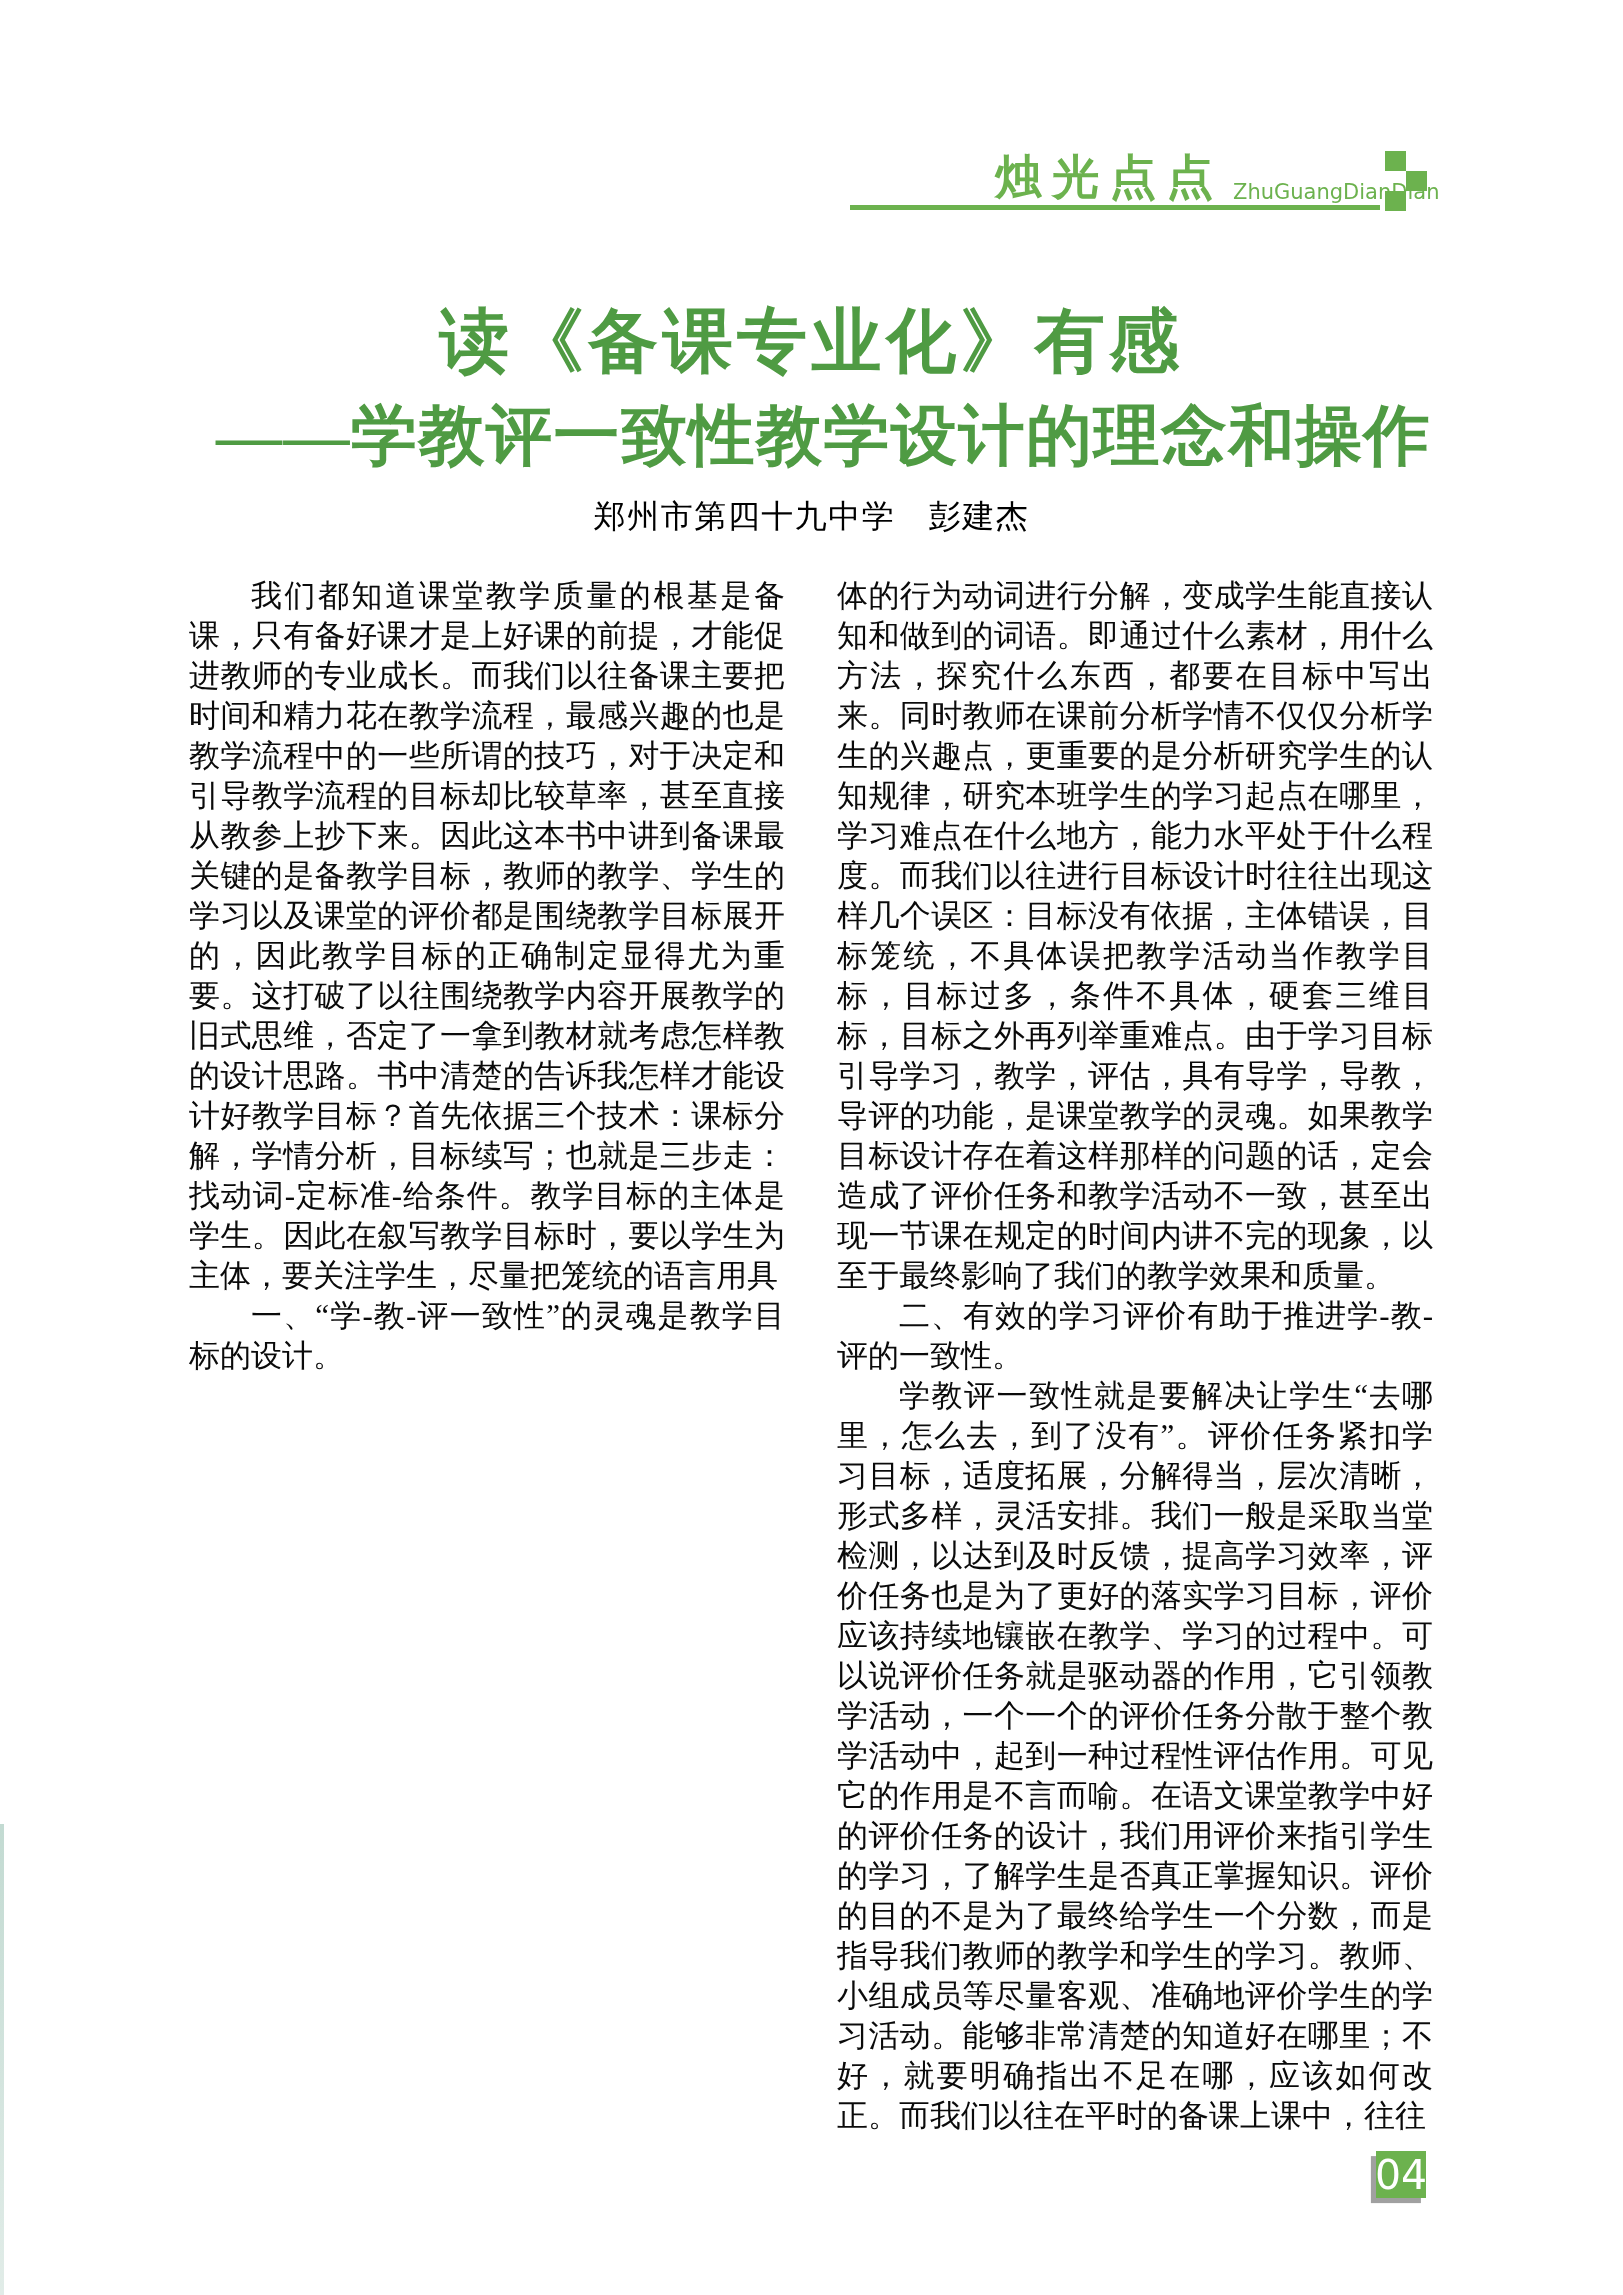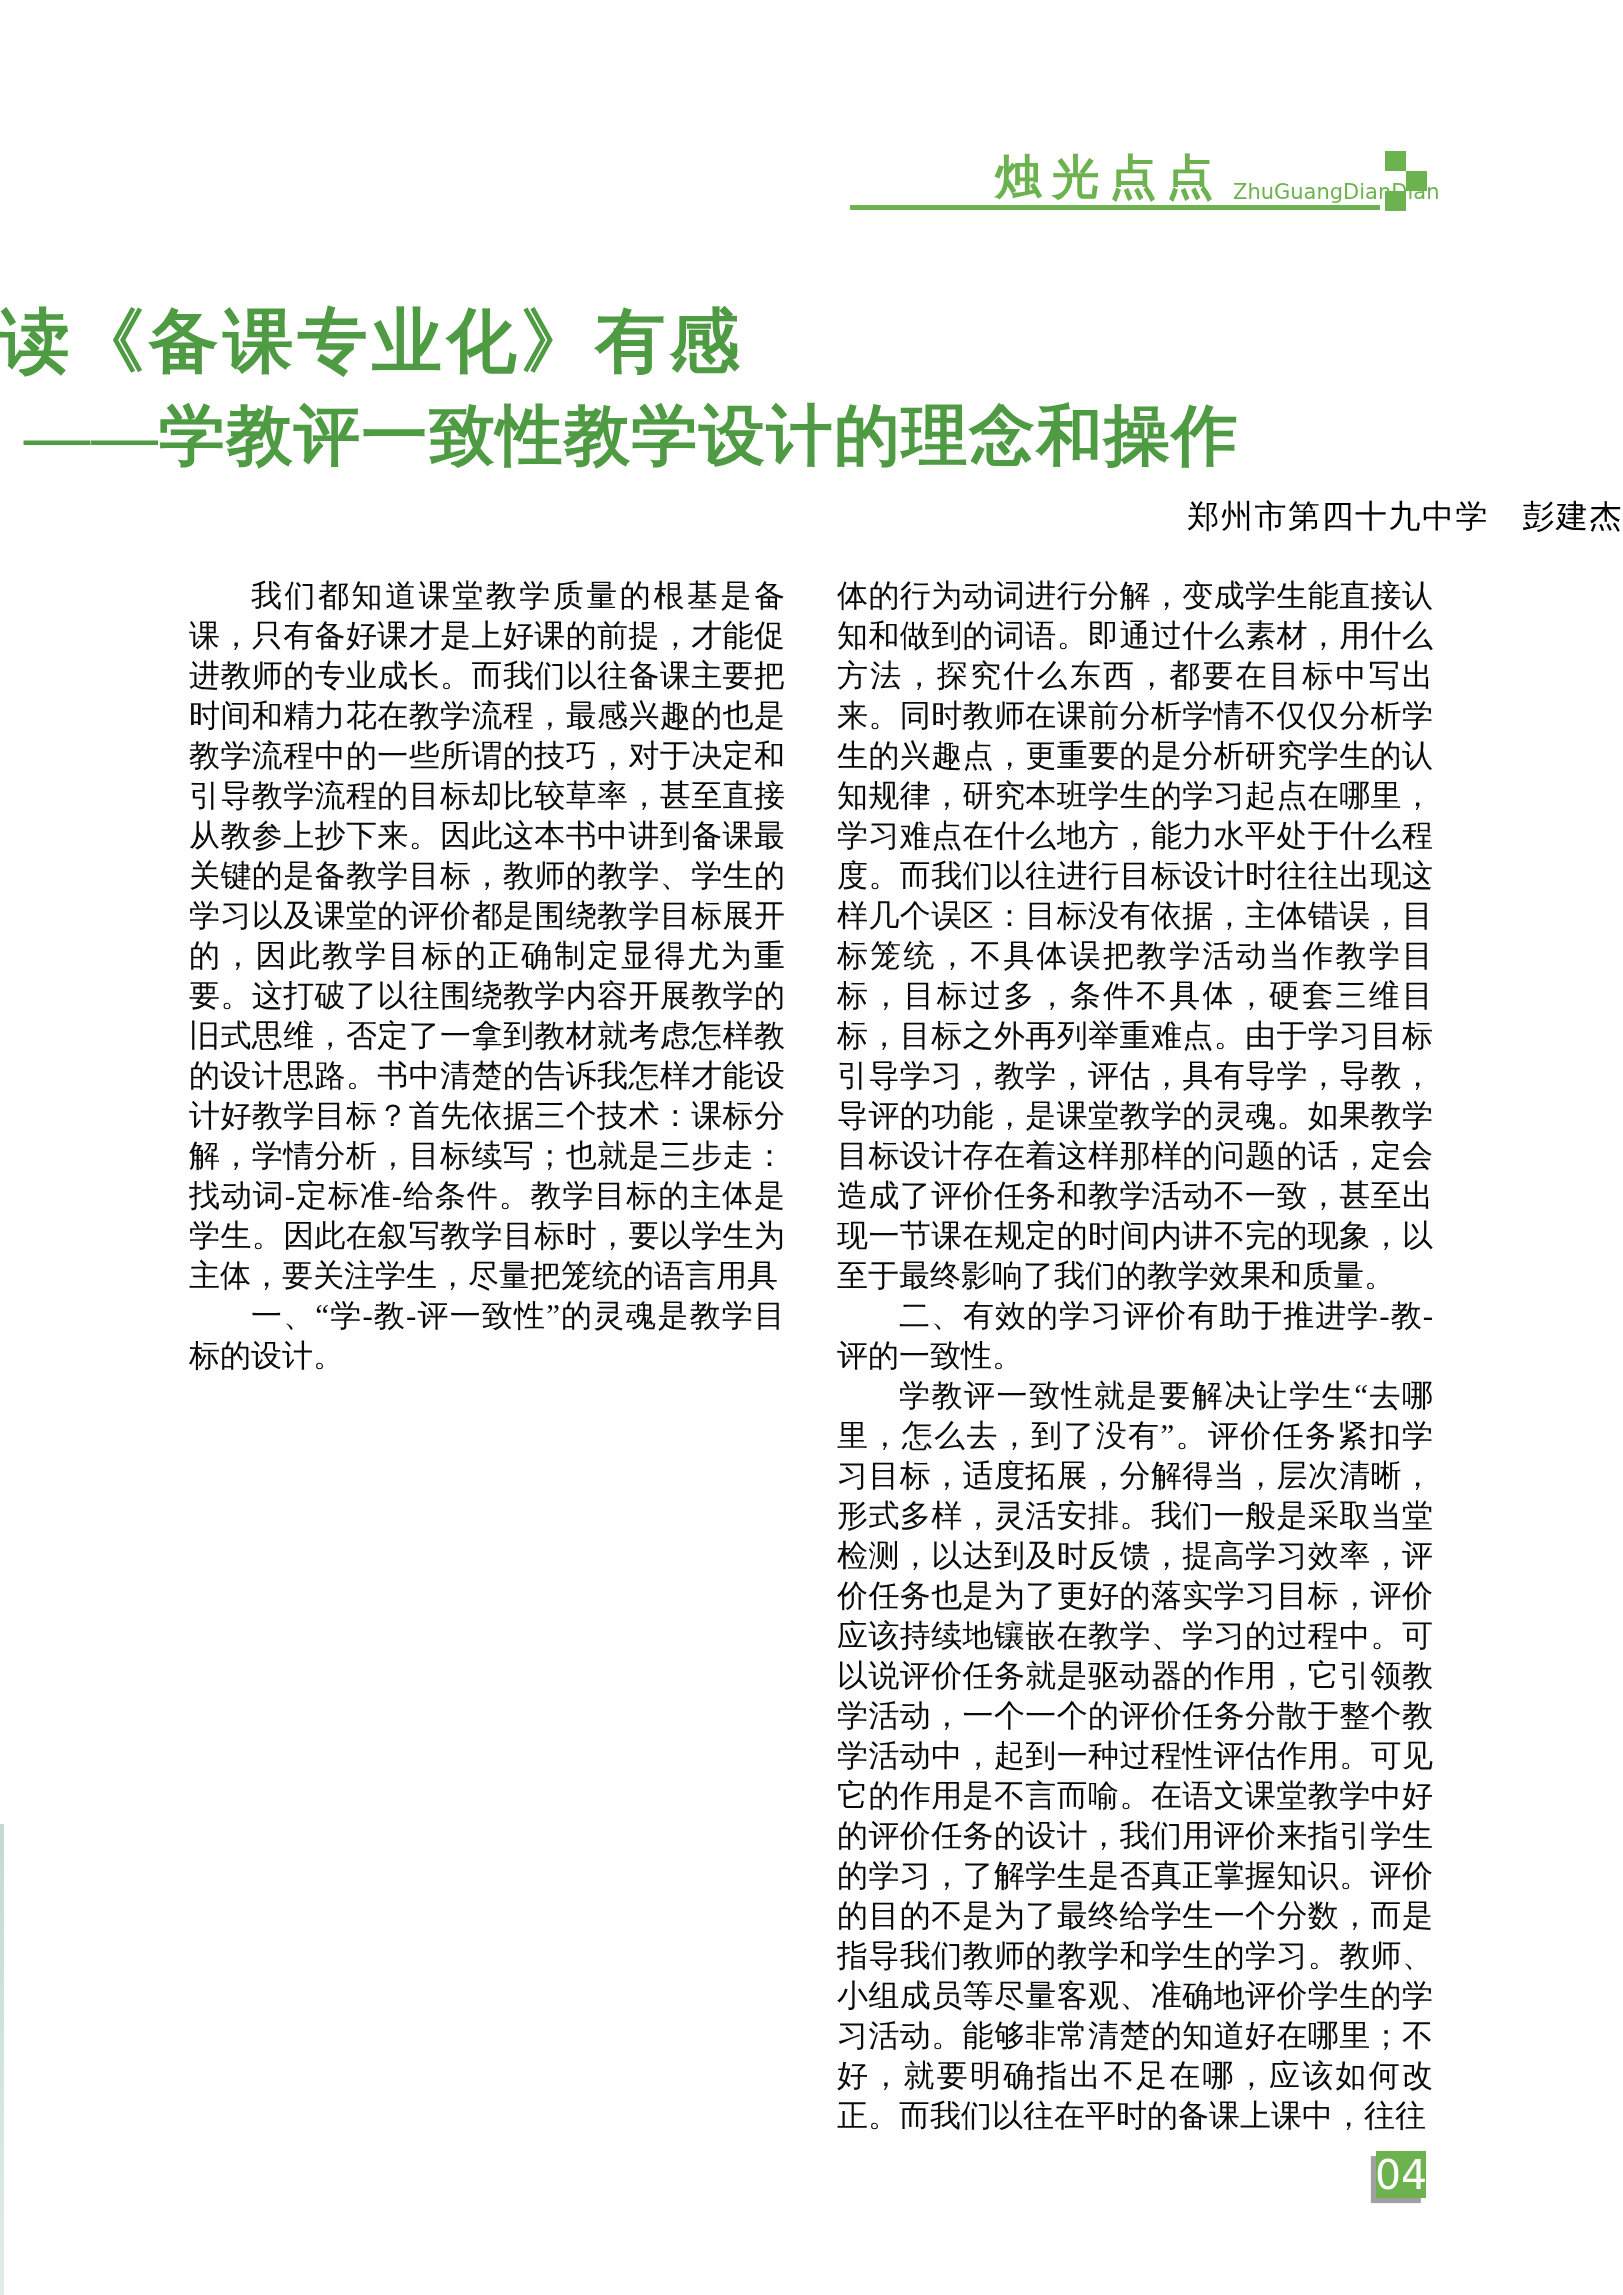--- a/index.html
+++ b/index.html
@@ -45,21 +45,21 @@
   .sq1 { left: 1385px; top: 151px; }
   .sq2 { left: 1406px; top: 171px; }
   .sq3 { left: 1385px; top: 191px; }
 
   
   .title-wrap {
     position: absolute;
     left: 0;
     top: 294px;
     width: 1623px;
-    text-align: left;
+    text-align: center;
     color: #4f9b43;
   }
   .title-line1 {
     font-size: 70px;
     font-weight: bold;
     letter-spacing: 4.4px;
     line-height: 95px;
     font-family: "Liberation Serif", serif;
   }
   .title-line2 {
@@ -69,21 +69,21 @@
     line-height: 94px;
     font-family: "Liberation Serif", serif;
     white-space: nowrap;
     padding-left: 24px;
   }
   .byline {
     position: absolute;
     left: 0;
     top: 495px;
     width: 1623px;
-    text-align: right;
+    text-align: center;
     font-size: 32px;
     color: #000000;
     letter-spacing: 1.5px;
   }
 
   
   .col {
     position: absolute;
     top: 576px;
     width: 596px;

